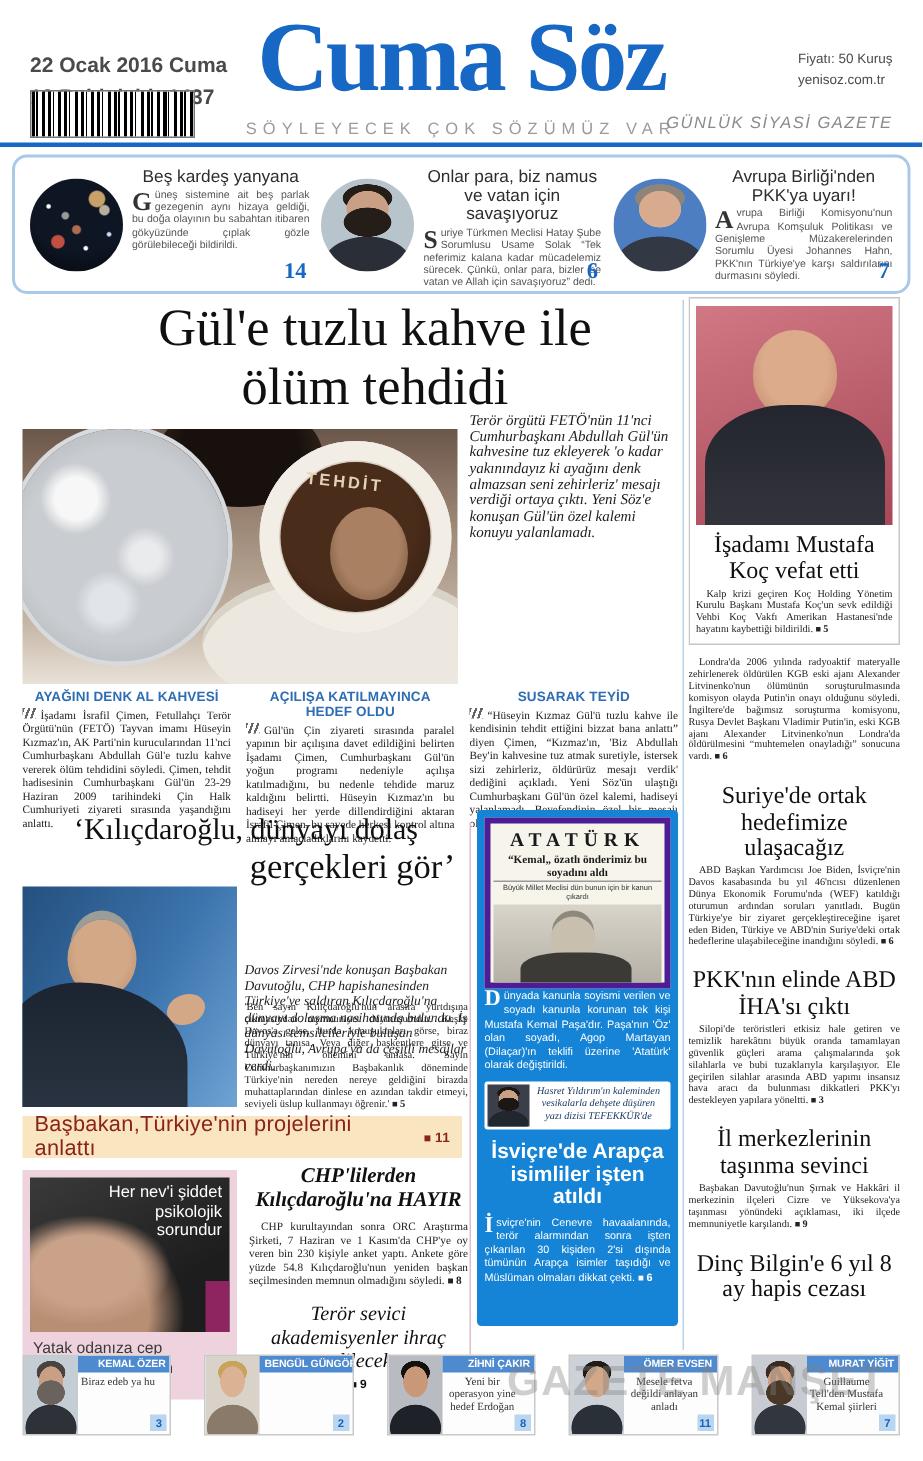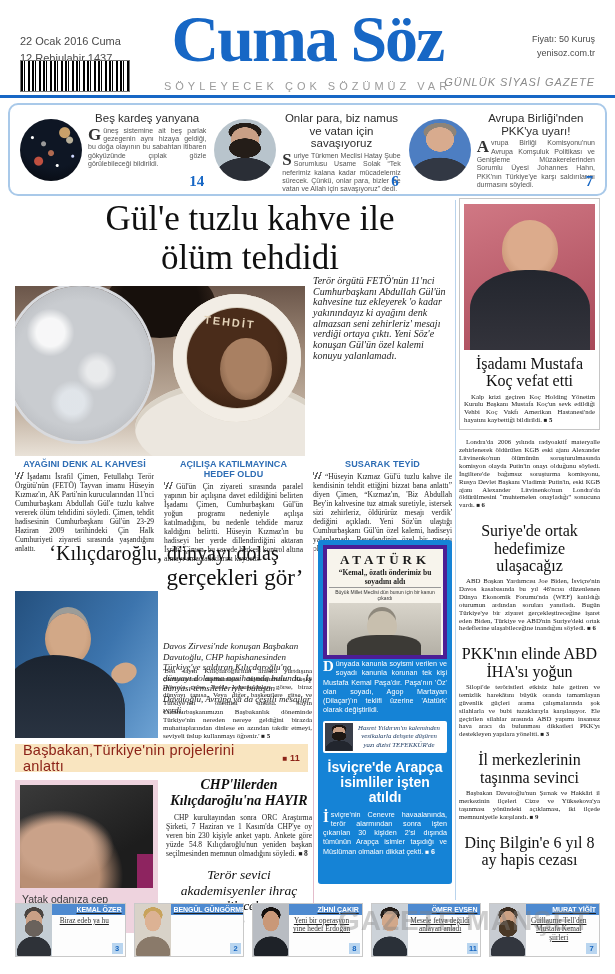--- a/index.html
+++ b/index.html
@@ -1,29 +1,29 @@
 <!DOCTYPE html>
 <html lang="tr"><head>
 <meta charset="utf-8">
 <style>
   html,body{margin:0;padding:0;background:#ffffff;}
   .page{position:relative;width:615px;height:974px;background:#fff;overflow:hidden;
         font-family:"Liberation Sans","DejaVu Sans",sans-serif;color:#222;}
 
   
-  .date-block{position:absolute;left:20px;top:33px;font-size:11px;line-height:1.5;color:#4a4a4a;}
+  .date-block{position:absolute;left:20px;top:33px;font-size:14px;line-height:1.5;color:#4a4a4a;font-weight:bold;}
   .barcode{position:absolute;left:20px;top:60px;width:108px;height:30px;
            background:repeating-linear-gradient(90deg,#000 0 2px,#fff 2px 3px,#000 3px 4px,#fff 4px 7px,#000 7px 9px,#fff 9px 11px);
            border:1px solid #777;}
   .logo{position:absolute;left:0;right:0;top:4px;text-align:center;
         font-family:"Liberation Serif","DejaVu Serif",serif;font-weight:bold;
         font-size:66px;line-height:1.05;color:#1767c5;letter-spacing:-2px;}
   .tagline{position:absolute;left:0;right:0;top:80px;text-align:center;
            font-size:11px;letter-spacing:4px;color:#9b9b9b;}
-  .price-block{position:absolute;right:20px;top:33px;text-align:right;font-size:9px;line-height:1.5;color:#4a4a4a;}
+  .price-block{position:absolute;right:20px;top:33px;text-align:left;font-size:9px;line-height:1.5;color:#4a4a4a;}
   .type-label{position:absolute;right:20px;top:76px;font-style:italic;font-size:11px;
               letter-spacing:1px;color:#8a8a8a;}
   .header-rule{position:absolute;left:0;top:95px;width:615px;height:3px;background:#1767c5;}
 
   
   .strip{position:absolute;left:8px;top:103px;width:599px;height:93px;box-sizing:border-box;
          border:2px solid #a9c9e9;border-radius:10px;display:flex;padding:4px 6px;}
   .strip-item{flex:1;display:flex;position:relative;padding:2px 4px;}
   .strip-circle{width:62px;height:62px;border-radius:50%;flex:0 0 62px;margin-top:8px;overflow:hidden;position:relative;}
   .strip-text{flex:1;padding-left:6px;}
@@ -169,21 +169,21 @@
         background:linear-gradient(160deg,#d07884 0%,#a84858 100%);}
   .koc-photo::before{content:"";position:absolute;left:38px;top:16px;width:56px;height:58px;border-radius:50% 50% 46% 46%;
         background:radial-gradient(ellipse at 50% 42%, #dcab8c 0 55%, #bd8868 100%);}
   .koc-photo::after{content:"";position:absolute;left:6px;top:66px;width:120px;height:84px;border-radius:46% 46% 0 0;
         background:linear-gradient(180deg,#23262e,#34343c);}
   .koc-tie{position:absolute;left:61px;top:86px;width:10px;height:60px;background:#e8b8c2;transform:rotate(2deg);}
   .rail-h{font-family:"Liberation Serif",serif;font-size:16px;line-height:1.08;text-align:center;color:#101010;margin:5px 0 3px;}
   .rail-b{font-family:"Liberation Serif",serif;font-size:6.8px;line-height:1.16;text-align:justify;color:#222;text-indent:7px;}
 
   
-  .cols{position:absolute;left:15px;top:903px;width:585px;height:54px;display:flex;gap:8px;text-decoration:underline;}
+  .cols{position:absolute;left:15px;top:903px;width:585px;height:54px;display:flex;gap:22px;}
   .col-box{flex:1;border:1px solid #c9c9c9;background:#fdfdfd;position:relative;display:flex;overflow:hidden;}
   .col-photo{width:36px;flex:0 0 36px;}
   .col-right{flex:1;display:flex;flex-direction:column;}
   .col-name{background:#4e8ad0;color:#fff;font-weight:bold;font-size:7px;letter-spacing:-0.1px;
         text-align:right;padding:2px 3px;white-space:nowrap;}
   .col-text{font-family:"Liberation Serif",serif;font-size:7.3px;line-height:1.15;text-align:center;
         color:#333;padding:2px 10px 2px 2px;}
   .col-page{position:absolute;right:2px;bottom:2px;width:11px;height:11px;background:#b9d5ef;color:#1565c0;
         font-size:7.5px;font-weight:bold;display:flex;align-items:center;justify-content:center;}
 
@@ -274,20 +274,21 @@
   <div class="kilic-lead">Davos Zirvesi'nde konuşan Başbakan Davutoğlu, CHP hapishanesinden Türkiye'ye saldıran Kılıçdaroğlu'na dünyayı dolaşma nasihatında bulundu. İş dünyası temsilcileriyle buluşan Davutoğlu, Avrupa'ya da çeşitli mesajlar verdi.</div>
   <div class="kilic-body"><span>'Ben sayın Kılıçdaroğlu'nun arasıra yurtdışına çıkmasından memnuniyet duymuşumdur. Keşke Davos'a gelse, burda konuşulanları görse, biraz dünyayı tanısa. Veya diğer başkentlere gitse ve Türkiye'nin önemini anlasa. Sayın Cumhurbaşkanımızın Başbakanlık döneminde Türkiye'nin nereden nereye geldiğini birazda muhattaplarından dinlese en azından takdir etmeyi, seviyeli üslup kullanmayı öğrenir.'</span> <span class="endmark">5</span></div>
 
   <div class="banner">
     <span>Başbakan,Türkiye'nin projelerini anlattı</span>
     <span class="endmark">11</span>
   </div>
 
   <div class="violence">
     <div class="violence-photo">
+      <div class="violence-title">Her nev'i şiddet psikolojik sorundur</div>
       <div class="violence-accent"></div>
     </div>
     <div class="violence-caption">Yatak odanıza cep telefonu ile girmeyin</div>
     <div class="pg-badge">15</div>
   </div>
 
   <div class="chp">
     <div class="chp-t">CHP'lilerden</div>
     <div class="chp-t">Kılıçdaroğlu'na HAYIR</div>
     <div class="chp-b"><span>CHP kurultayından sonra ORC Araştırma Şirketi, 7 Haziran ve 1 Kasım'da CHP'ye oy veren bin 230 kişiyle anket yaptı. Ankete göre yüzde 54.8 Kılıçdaroğlu'nun yeniden başkan seçilmesinden memnun olmadığını söyledi.</span> <span class="endmark">8</span></div>
@@ -323,21 +324,21 @@
       <div class="rail-b"><span>Kalp krizi geçiren Koç Holding Yönetim Kurulu Başkanı Mustafa Koç'un sevk edildiği Vehbi Koç Vakfı Amerikan Hastanesi'nde hayatını kaybettiği bildirildi.</span> <span class="endmark">5</span></div>
     </div>
     <div>
       <div class="rail-b"><span>Londra'da 2006 yılında radyoaktif materyalle zehirlenerek öldürülen KGB eski ajanı Alexander Litvinenko'nun ölümünün soruşturulmasında komisyon olayda Putin'in onayı olduğunu söyledi. İngiltere'de bağımsız soruşturma komisyonu, Rusya Devlet Başkanı Vladimir Putin'in, eski KGB ajanı Alexander Litvinenko'nun Londra'da öldürülmesini “muhtemelen onayladığı” sonucuna vardı.</span> <span class="endmark">6</span></div>
     </div>
     <div>
       <div class="rail-h">Suriye'de ortak hedefimize ulaşacağız</div>
       <div class="rail-b"><span>ABD Başkan Yardımcısı Joe Biden, İsviçre'nin Davos kasabasında bu yıl 46'ncısı düzenlenen Dünya Ekonomik Forumu'nda (WEF) katıldığı oturumun ardından soruları yanıtladı. Bugün Türkiye'ye bir ziyaret gerçekleştireceğine işaret eden Biden, Türkiye ve ABD'nin Suriye'deki ortak hedeflerine ulaşabileceğine inandığını söyledi.</span> <span class="endmark">6</span></div>
     </div>
     <div>
-      <div class="rail-h">PKK'nın elinde ABD İHA'sı yoğun</div>
+      <div class="rail-h">PKK'nın elinde ABD İHA'sı çıktı</div>
       <div class="rail-b"><span>Silopi'de teröristleri etkisiz hale getiren ve temizlik harekâtını büyük oranda tamamlayan güvenlik güçleri arama çalışmalarında şok silahlarla ve bubi tuzaklarıyla karşılaşıyor. Ele geçirilen silahlar arasında ABD yapımı insansız hava aracı da bulunması dikkatleri PKK'yı destekleyen yapılara yöneltti.</span> <span class="endmark">3</span></div>
     </div>
     <div>
       <div class="rail-h">İl merkezlerinin taşınma sevinci</div>
       <div class="rail-b"><span>Başbakan Davutoğlu'nun Şırnak ve Hakkâri il merkezinin ilçeleri Cizre ve Yüksekova'ya taşınması yönündeki açıklaması, iki ilçede memnuniyetle karşılandı.</span> <span class="endmark">9</span></div>
     </div>
     <div>
       <div class="rail-h">Dinç Bilgin'e 6 yıl 8 ay hapis cezası</div>
 
     </div>

